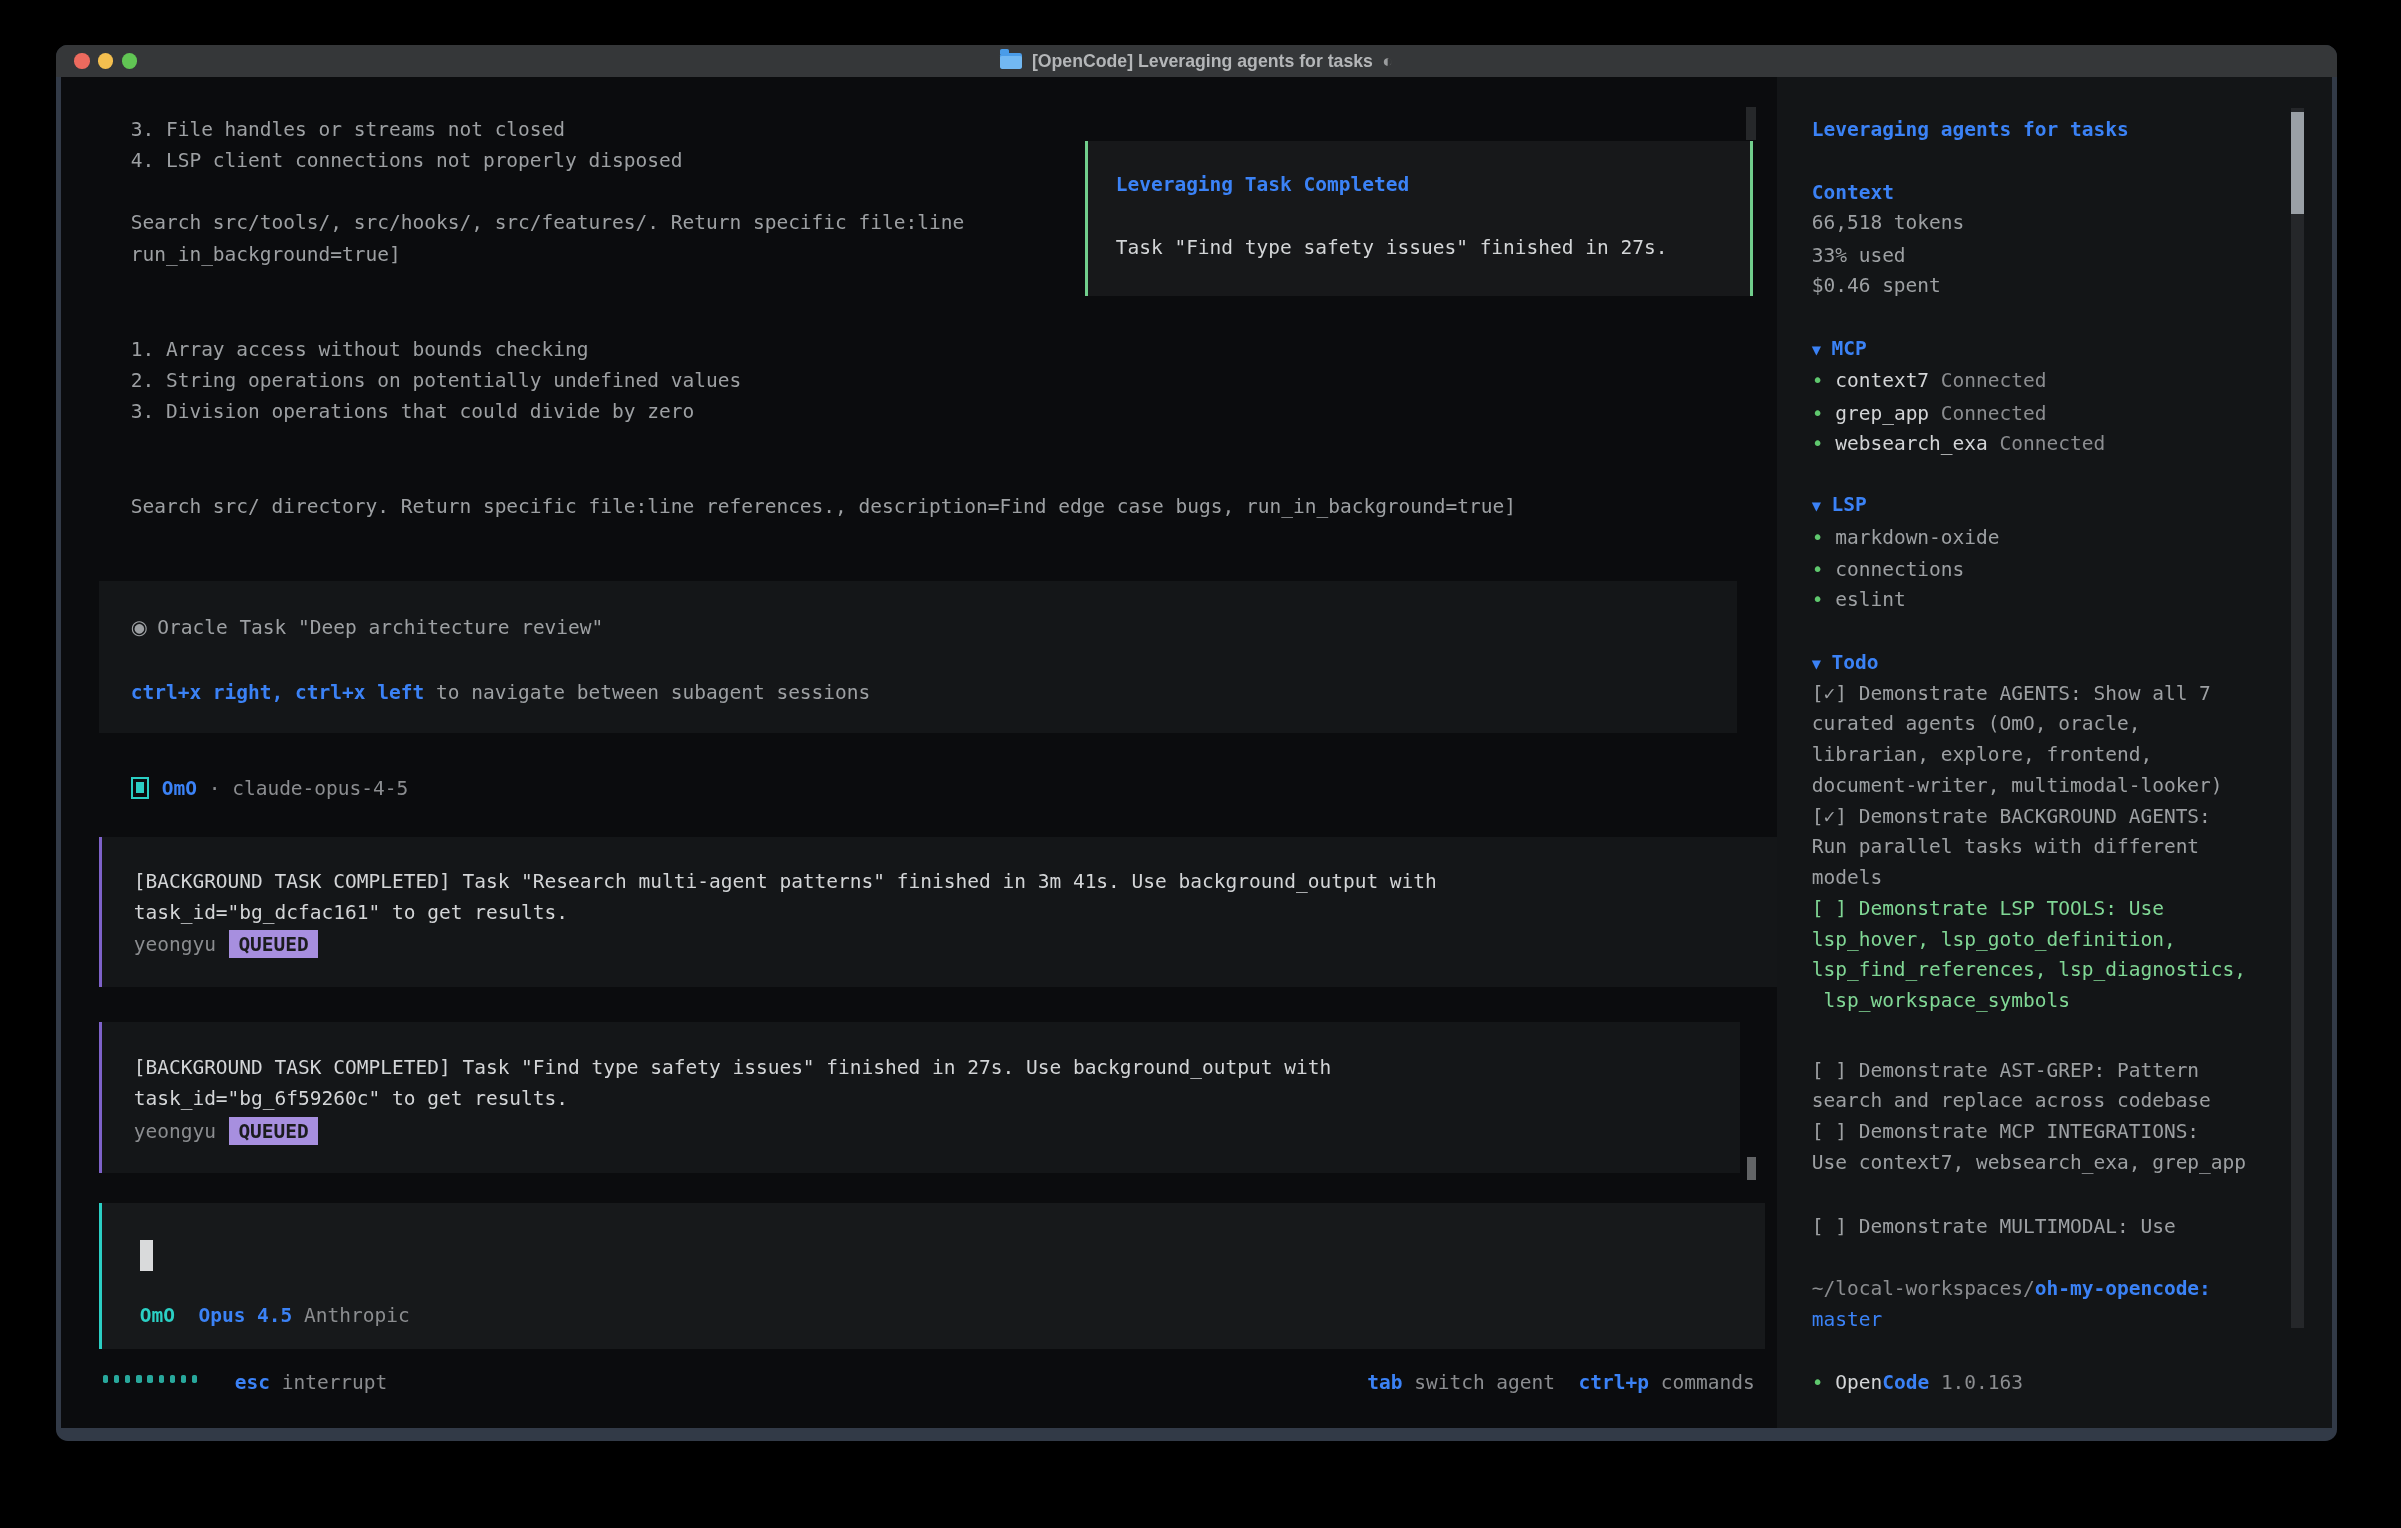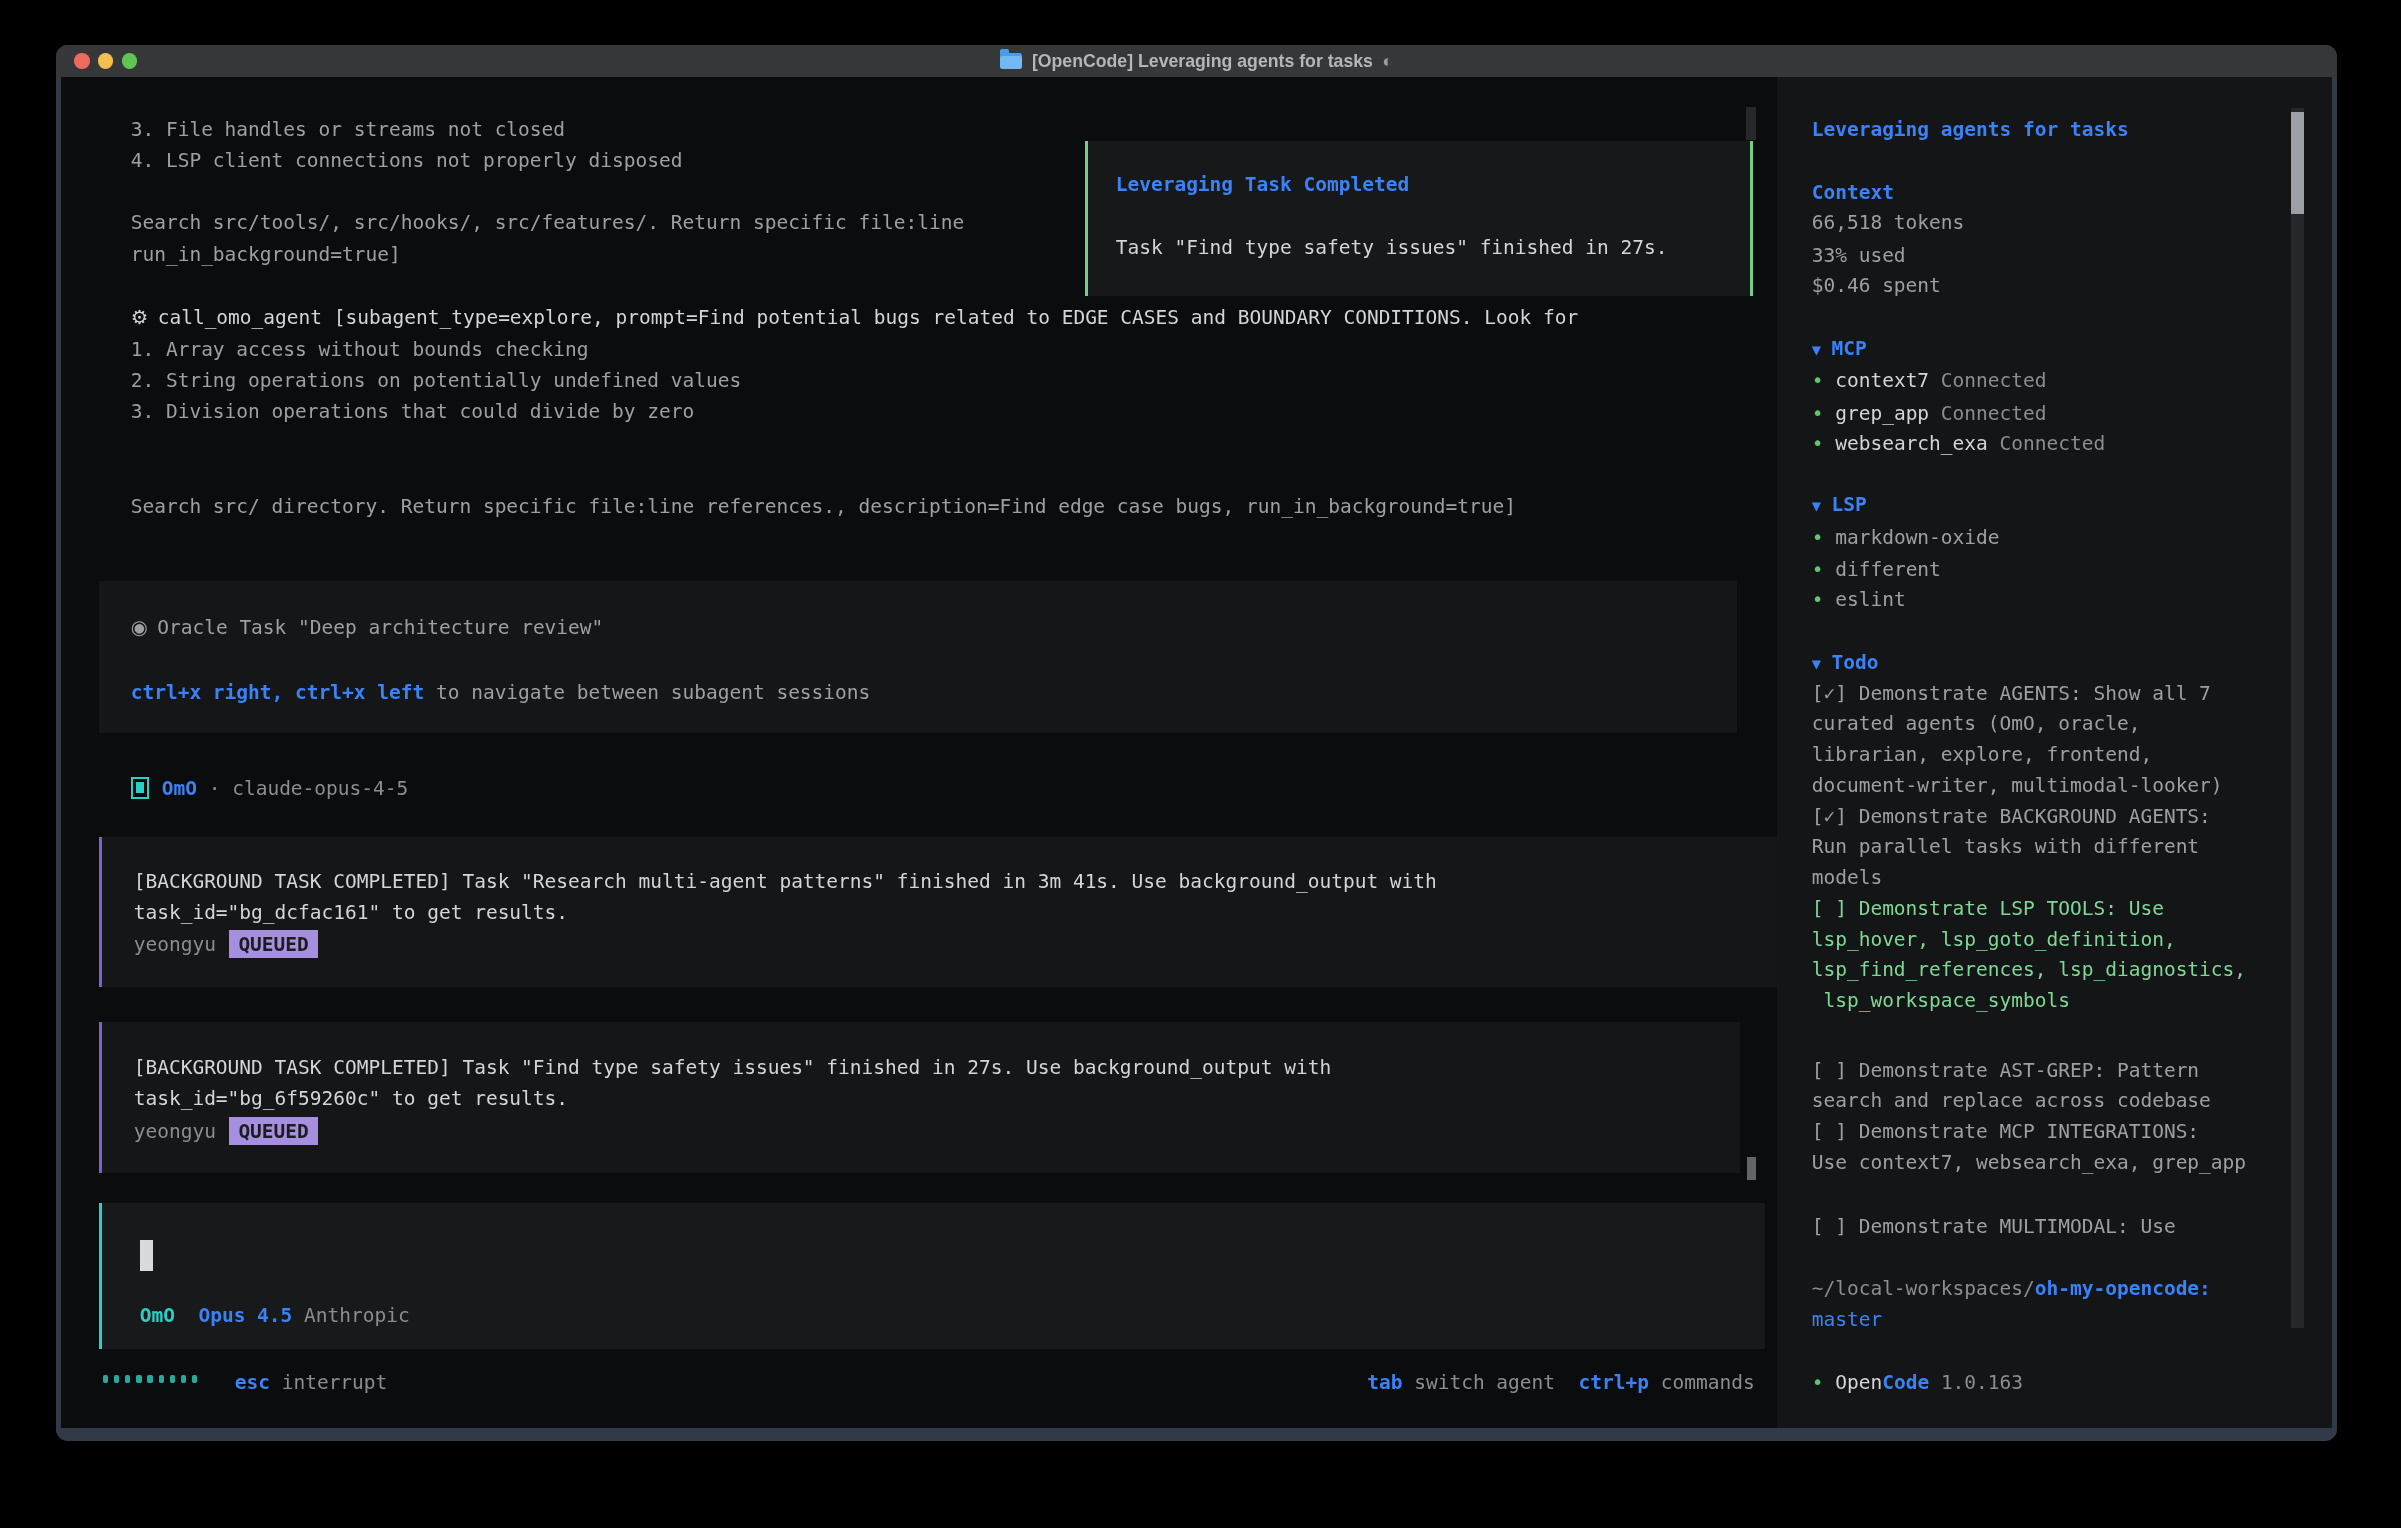--- a/index.html
+++ b/index.html
@@ -60,21 +60,20 @@
     <div class="abs mono c-gray" style="left:70px;top:70px;">4. LSP client connections not properly disposed</div>
     <div class="abs mono c-gray" style="left:70px;top:132px;">Search src/tools/, src/hooks/, src/features/. Return specific file:line</div>
     <div class="abs mono c-gray" style="left:70px;top:164px;">run_in_background=true]</div>
 
     <div class="card" id="notification" style="left:1024px;top:64px;width:662px;height:155px;">
       <div class="abs mono b c-white" style="left:28px;top:29.5px;">Leveraging Task Completed</div>
       <div class="abs mono c-body" style="left:28px;top:93px;">Task "Find type safety issues" finished in 27s.</div>
     </div>
     <div class="abs" style="left:1685px;top:29.5px;width:10.6px;height:33px;background:#26282a;"></div>
 
-    <div class="abs mono c-body" style="left:70px;top:227px;"><span style="font-family:'DejaVu Sans',sans-serif;margin-right:9.5px;color:#cfd1d3;">⚙</span><span>call_omo_agent [subagent_type=explore, prompt=Find potential bugs related to EDGE CASES and BOUNDARY CONDITIONS. Look for</span></div>
     <div class="abs mono c-gray" style="left:70px;top:259px;">1. Array access without bounds checking</div>
     <div class="abs mono c-gray" style="left:70px;top:290px;">2. String operations on potentially undefined values</div>
     <div class="abs mono c-gray" style="left:70px;top:321px;">3. Division operations that could divide by zero</div>
     <div class="abs mono c-gray" style="left:70px;top:416px;">Search src/ directory. Return specific file:line references., description=Find edge case bugs, run_in_background=true]</div>
 
     <div class="card" style="left:38px;top:504px;width:1638px;height:152px;background:#141618;">
       <div class="abs mono c-gray" style="left:32px;top:33px;"><span style="font-family:'DejaVu Sans',sans-serif;margin-right:9.5px;">◉</span><span>Oracle Task "Deep architecture review"</span></div>
       <div class="abs mono" style="left:32px;top:98px;"><span class="b c-white">ctrl+x right, ctrl+x left</span><span class="c-gray"> to navigate between subagent sessions</span></div>
     </div>
 
@@ -113,21 +112,21 @@
       <div class="abs mono c-gray" style="left:35px;top:165px;">33% used</div>
       <div class="abs mono c-gray" style="left:35px;top:195px;">$0.46 spent</div>
 
       <div class="abs mono b c-white" style="left:35px;top:258px;"><span class="tri">▼</span><span>MCP</span></div>
       <div class="abs mono" style="left:35px;top:290px;"><span class="c-bullet">•</span><span> </span><span class="c-body">context7</span><span> </span><span class="c-dim">Connected</span></div>
       <div class="abs mono" style="left:35px;top:323px;"><span class="c-bullet">•</span><span> </span><span class="c-body">grep_app</span><span> </span><span class="c-dim">Connected</span></div>
       <div class="abs mono" style="left:35px;top:353px;"><span class="c-bullet">•</span><span> </span><span class="c-body">websearch_exa</span><span> </span><span class="c-dim">Connected</span></div>
 
       <div class="abs mono b c-white" style="left:35px;top:414px;"><span class="tri">▼</span><span>LSP</span></div>
       <div class="abs mono" style="left:35px;top:447px;"><span class="c-bullet">•</span><span> </span><span class="c-gray">markdown-oxide</span></div>
-      <div class="abs mono" style="left:35px;top:479px;"><span class="c-bullet">•</span><span> </span><span class="c-gray">different</span></div>
+      <div class="abs mono" style="left:35px;top:479px;"><span class="c-bullet">•</span><span> </span><span class="c-gray">connections</span></div>
       <div class="abs mono" style="left:35px;top:509px;"><span class="c-bullet">•</span><span> </span><span class="c-gray">eslint</span></div>
 
       <div class="abs mono b c-white" style="left:35px;top:572px;"><span class="tri">▼</span><span>Todo</span></div>
 
       <div class="abs mono c-gray" style="left:35px;top:603px;">[✓] Demonstrate AGENTS: Show all 7</div>
       <div class="abs mono c-gray" style="left:35px;top:633px;">curated agents (OmO, oracle,</div>
       <div class="abs mono c-gray" style="left:35px;top:664px;">librarian, explore, frontend,</div>
       <div class="abs mono c-gray" style="left:35px;top:695px;">document-writer, multimodal-looker)</div>
       <div class="abs mono c-gray" style="left:35px;top:726px;">[✓] Demonstrate BACKGROUND AGENTS:</div>
       <div class="abs mono c-gray" style="left:35px;top:756px;">Run parallel tasks with different</div>

